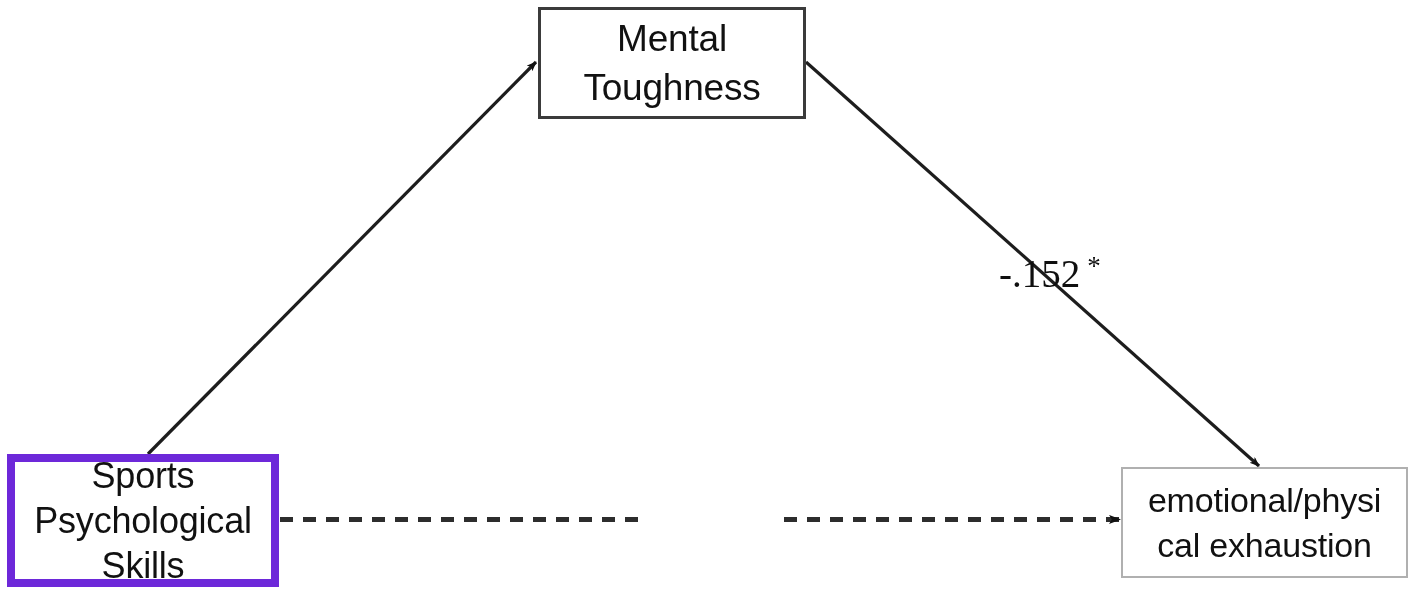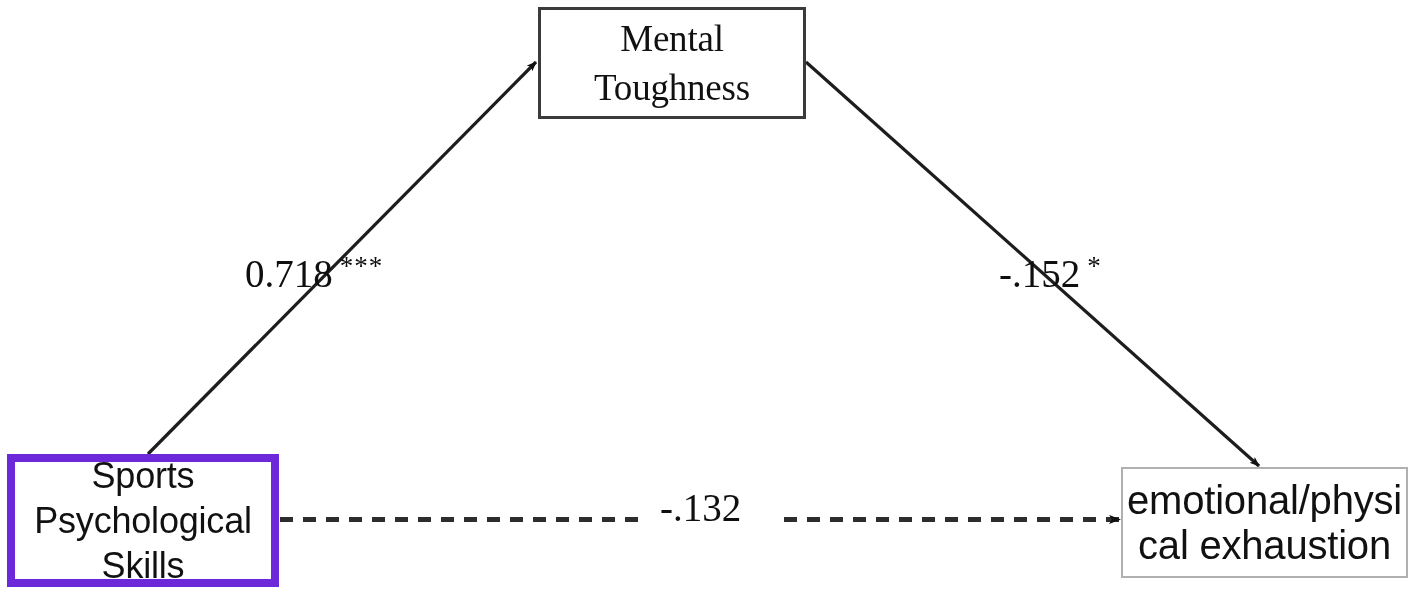--- a/index.html
+++ b/index.html
@@ -34,21 +34,20 @@
     left: 538px;
     top: 7px;
     width: 268px;
     height: 112px;
     border: 3px solid #3b3b3b;
   }
   #node-mental-toughness .node-label {
     font-size: 37px;
     line-height: 49px;
     letter-spacing: -0.2px;
-    font-family: Liberation Serif, serif;
   }
   #node-sports-skills {
     left: 7px;
     top: 454px;
     width: 272px;
     height: 133px;
     border: 8px solid #6d28d9;
   }
   #node-sports-skills .node-label {
     font-size: 36px;
@@ -56,21 +55,21 @@
     letter-spacing: -0.2px;
   }
   #node-exhaustion {
     left: 1121px;
     top: 467px;
     width: 287px;
     height: 111px;
     border: 2px solid #b0b0b0;
   }
   #node-exhaustion .node-label {
-    font-size: 40px;
+    font-size: 34px;
     line-height: 45px;
     letter-spacing: -0.2px;
   }
   #edge-layer {
     position: absolute;
     left: 0;
     top: 0;
     width: 1417px;
     height: 598px;
   }
@@ -135,25 +134,19 @@
     <span class="node-label">Sports
 Psychological
 Skills</span>
   </div>
 
   <div class="node-box" id="node-exhaustion">
     <span class="node-label">emotional/physi
 cal exhaustion</span>
   </div>
 
-  <div class="path-label" id="label-a-path">
-    <span>0.718</span><span class="stars">***</span>
-  </div>
 
   <div class="path-label" id="label-b-path">
     <span>-.152</span><span class="stars">*</span>
   </div>
 
-  <div class="path-label" id="label-c-path">
-    <span>-.132</span><span class="stars"></span>
-  </div>
 
 </div>
 
 </body></html>

